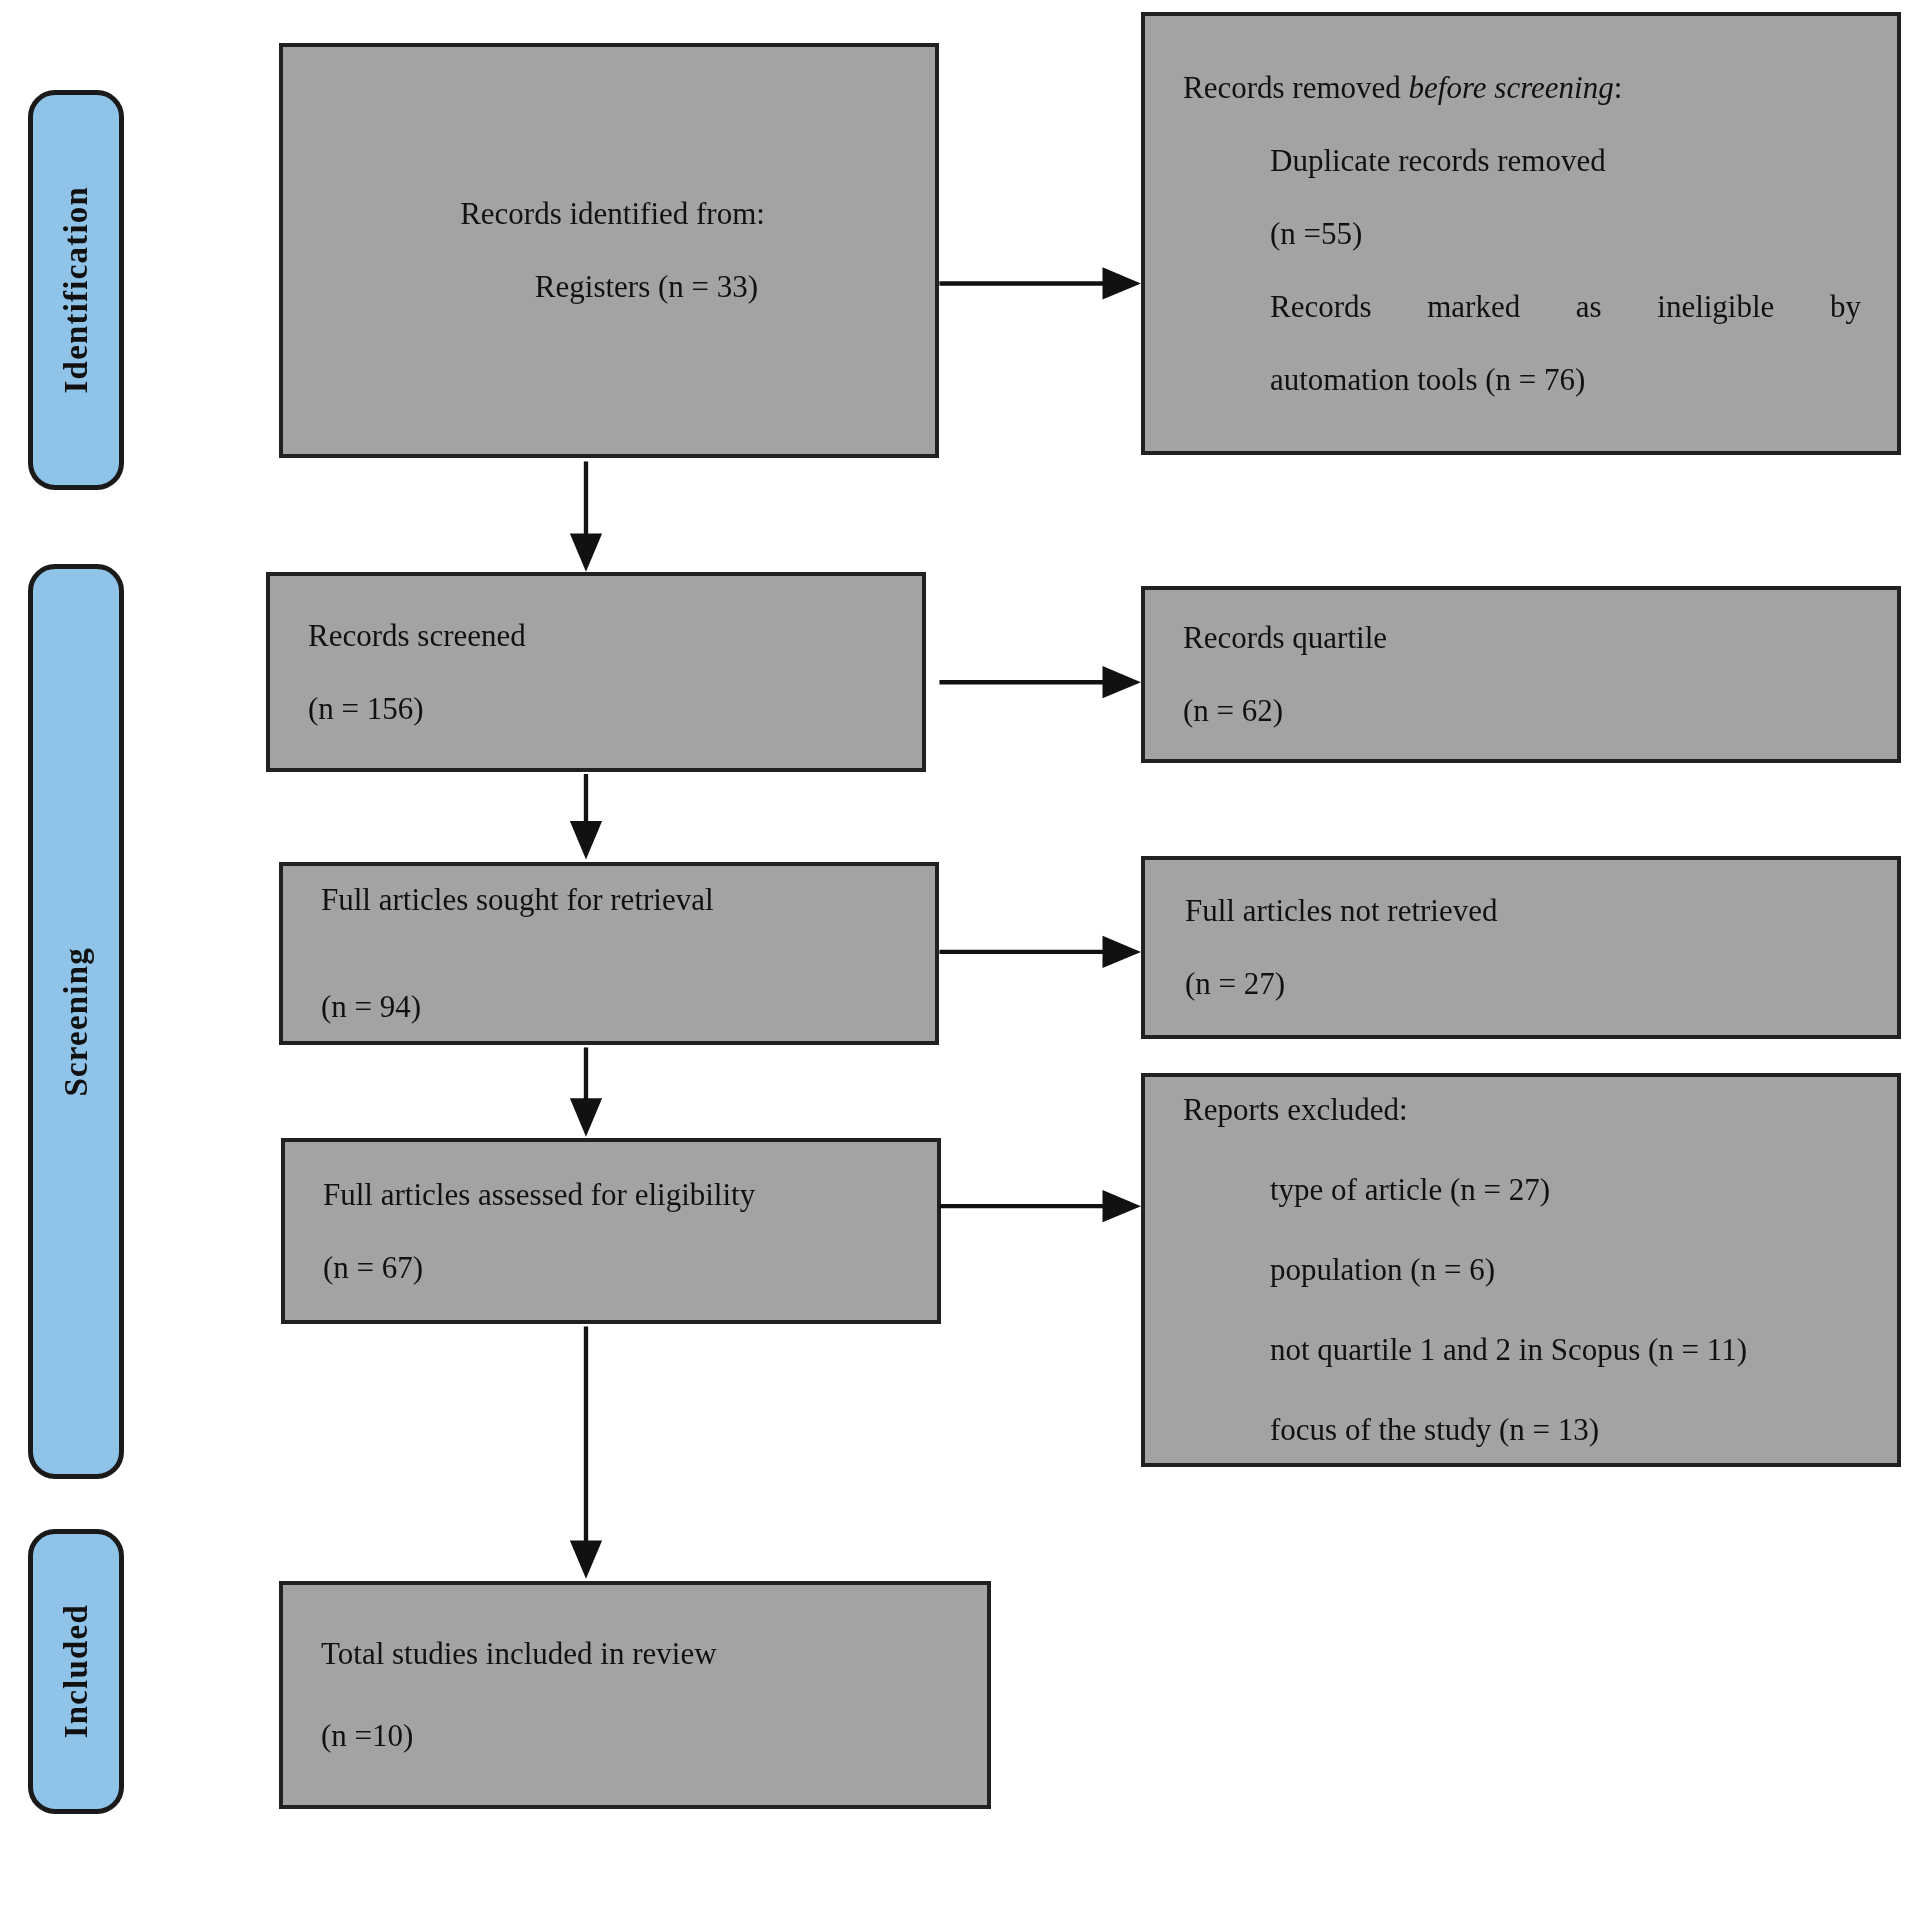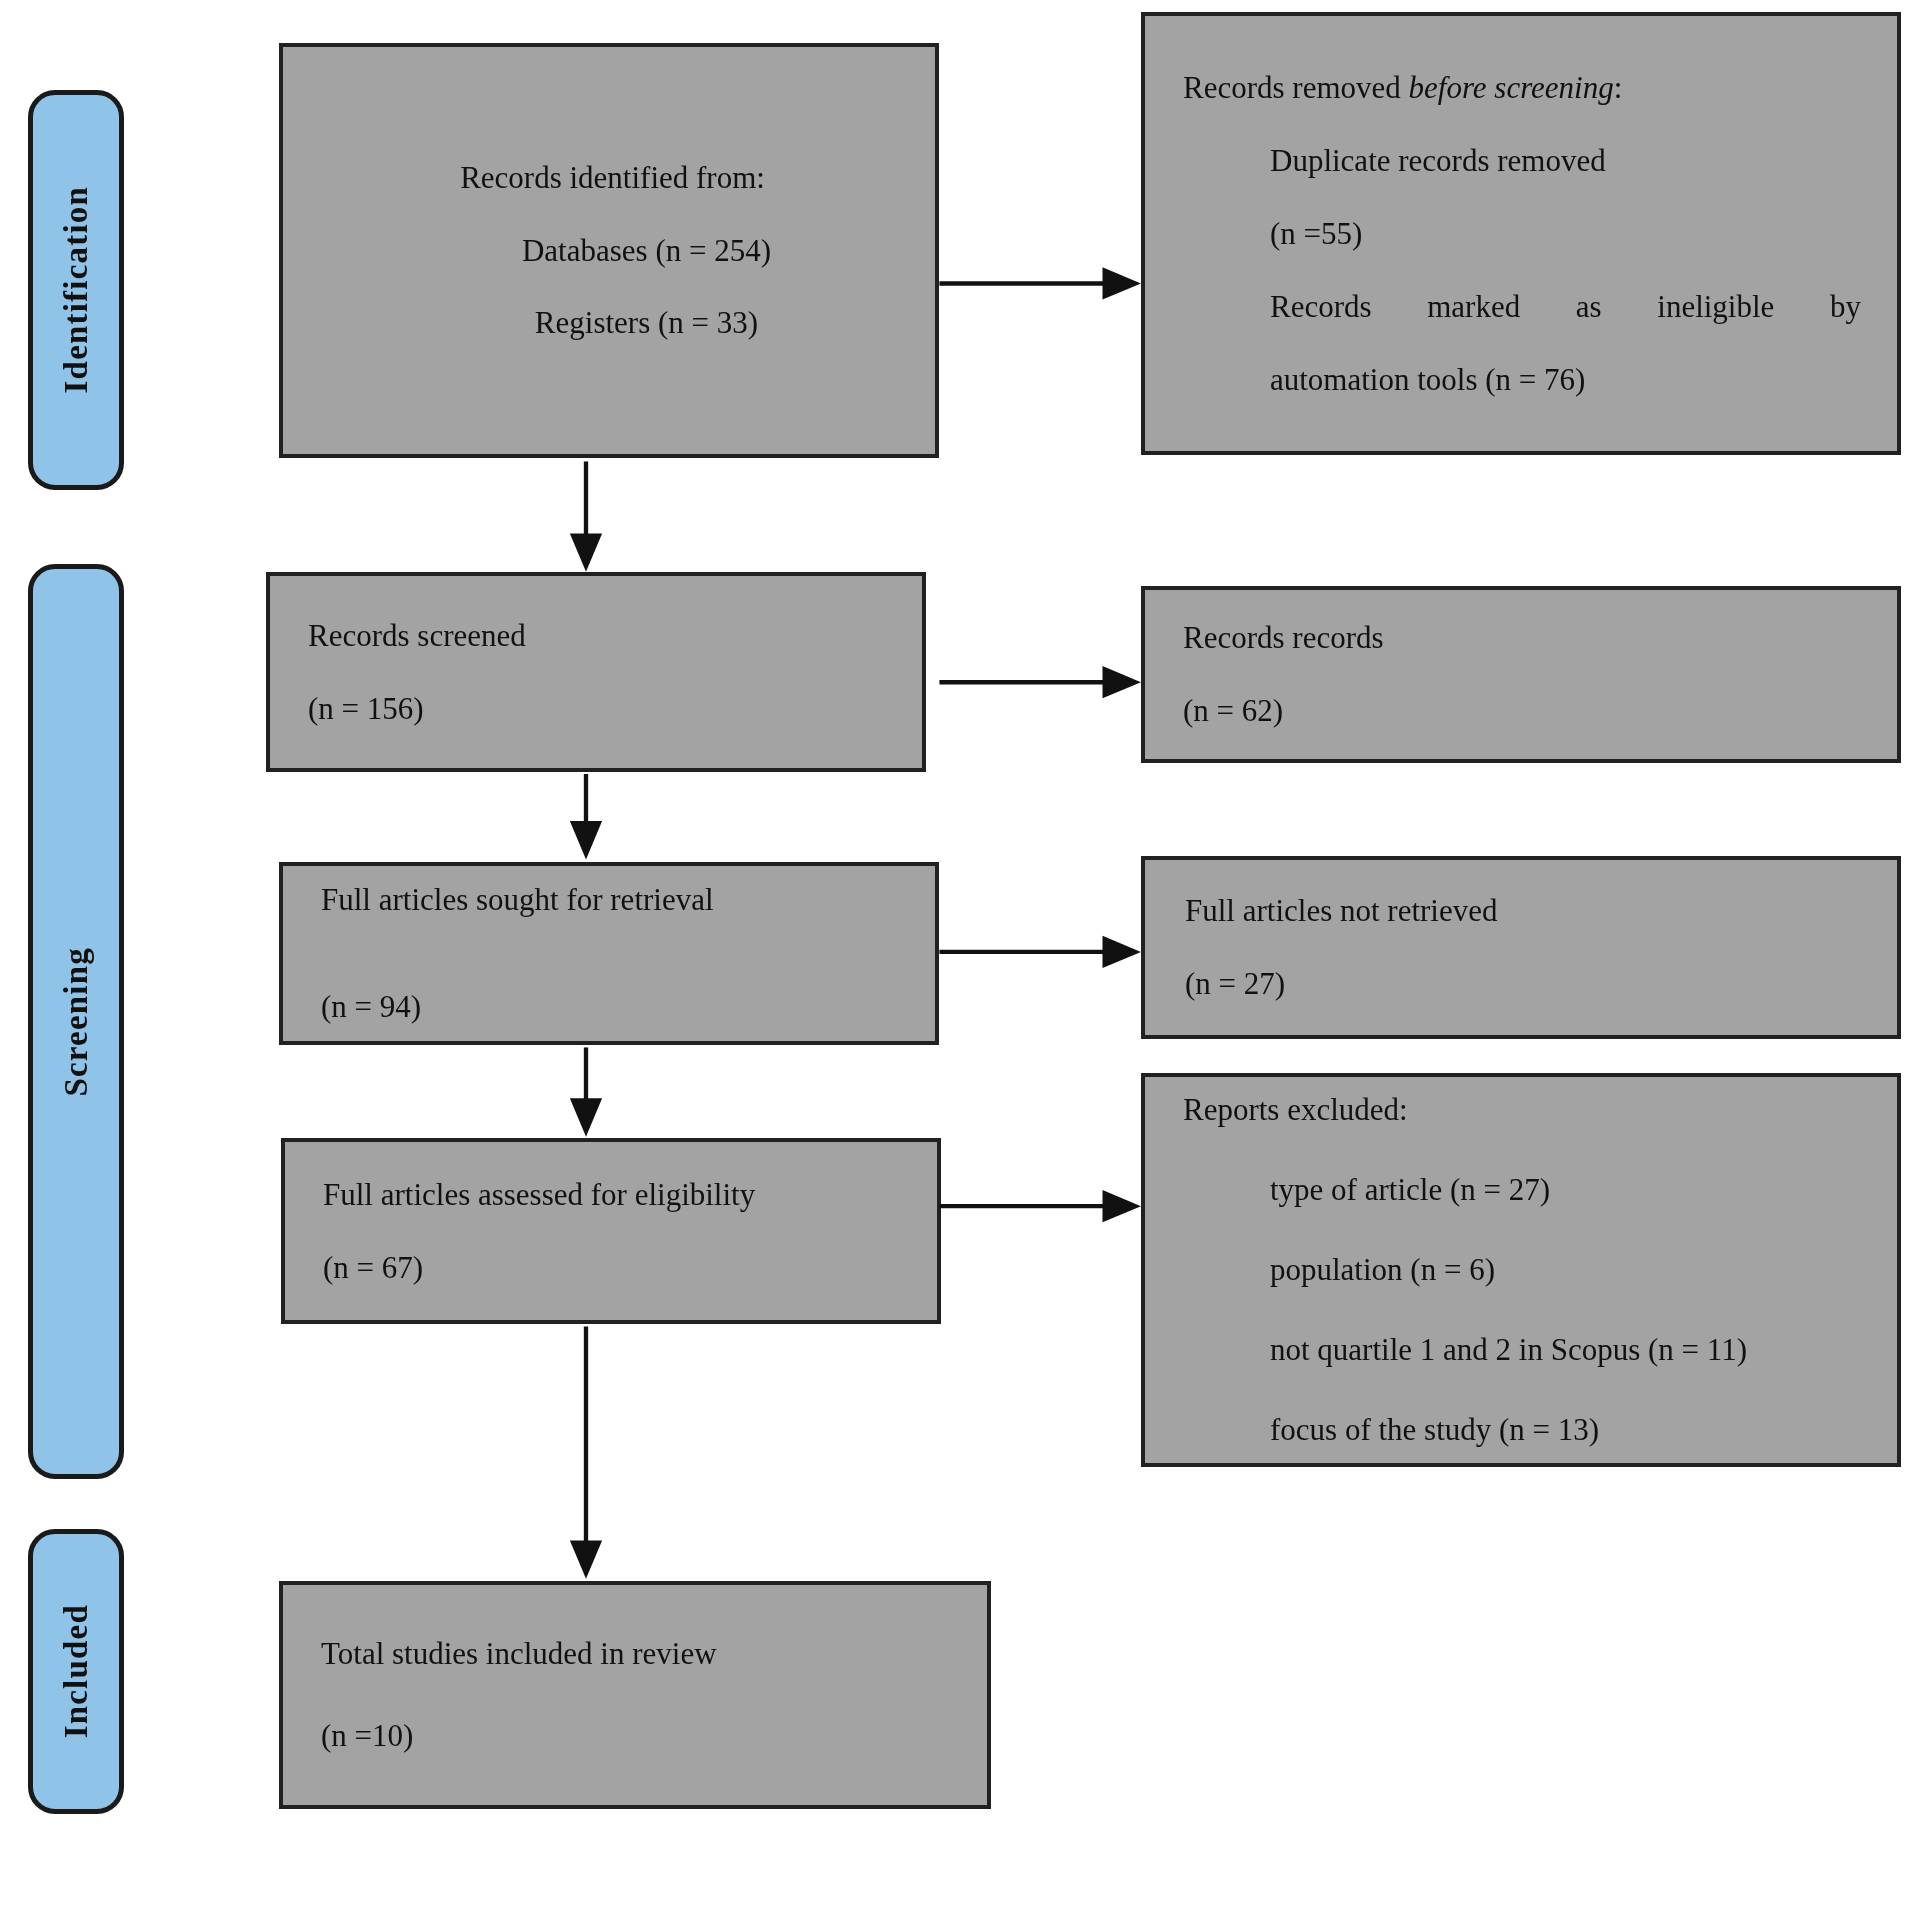--- a/index.html
+++ b/index.html
@@ -73,39 +73,38 @@
   <div class="stage" style="left:28px;top:564px;width:96px;height:915px;">
     <span class="stage-label">Screening</span>
   </div>
 
   <div class="stage" style="left:28px;top:1529px;width:96px;height:285px;">
     <span class="stage-label">Included</span>
   </div>
 
   <div class="fbox" style="left:279px;top:43px;width:660px;height:415px;align-items:center;">
     <div class="line">Records identified from:</div>
-    <div class="line indent1">Databases (n = 254)</div>
     <div class="line indent1">Registers (n = 33)</div>
   </div>
 
   <div class="fbox" style="left:1141px;top:12.4px;width:760px;height:443px;">
     <div class="line"><span>Records removed </span><span class="em">before screening</span><span>:</span></div>
     <div class="line indent2">Duplicate records removed</div>
     <div class="line indent2">(n =55)</div>
     <div class="line indent2 justify-full">Records marked as ineligible by</div>
     <div class="line indent2">automation tools (n = 76)</div>
   </div>
 
   <div class="fbox" style="left:266px;top:572px;width:660px;height:200px;">
     <div class="line">Records screened</div>
     <div class="line">(n = 156)</div>
   </div>
 
   <div class="fbox" style="left:1141px;top:586px;width:760px;height:177px;">
-    <div class="line">Records records</div>
+    <div class="line">Records quartile</div>
     <div class="line">(n = 62)</div>
   </div>
 
   <div class="fbox" style="left:279px;top:862px;width:660px;height:183px;justify-content:space-between;">
     <div class="line">Full articles sought for retrieval</div>
     <div class="line">(n = 94)</div>
   </div>
 
   <div class="fbox" style="left:1141px;top:856px;width:760px;height:183px;padding-left:40px;">
     <div class="line">Full articles not retrieved</div>

